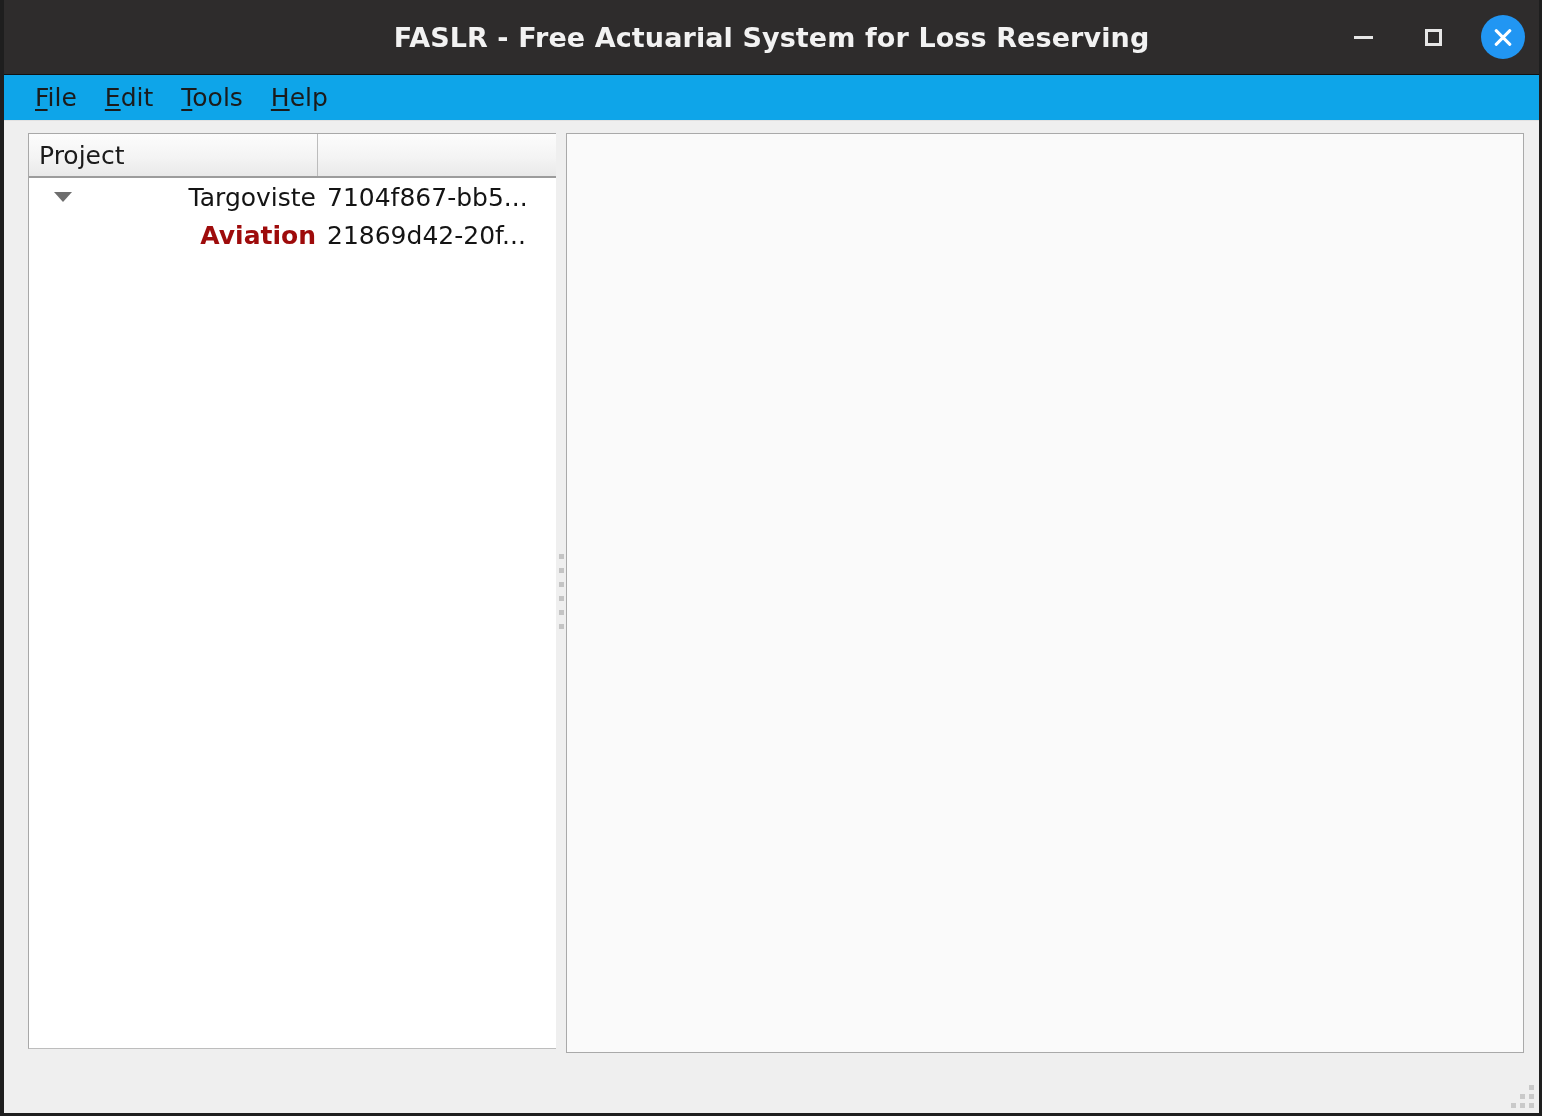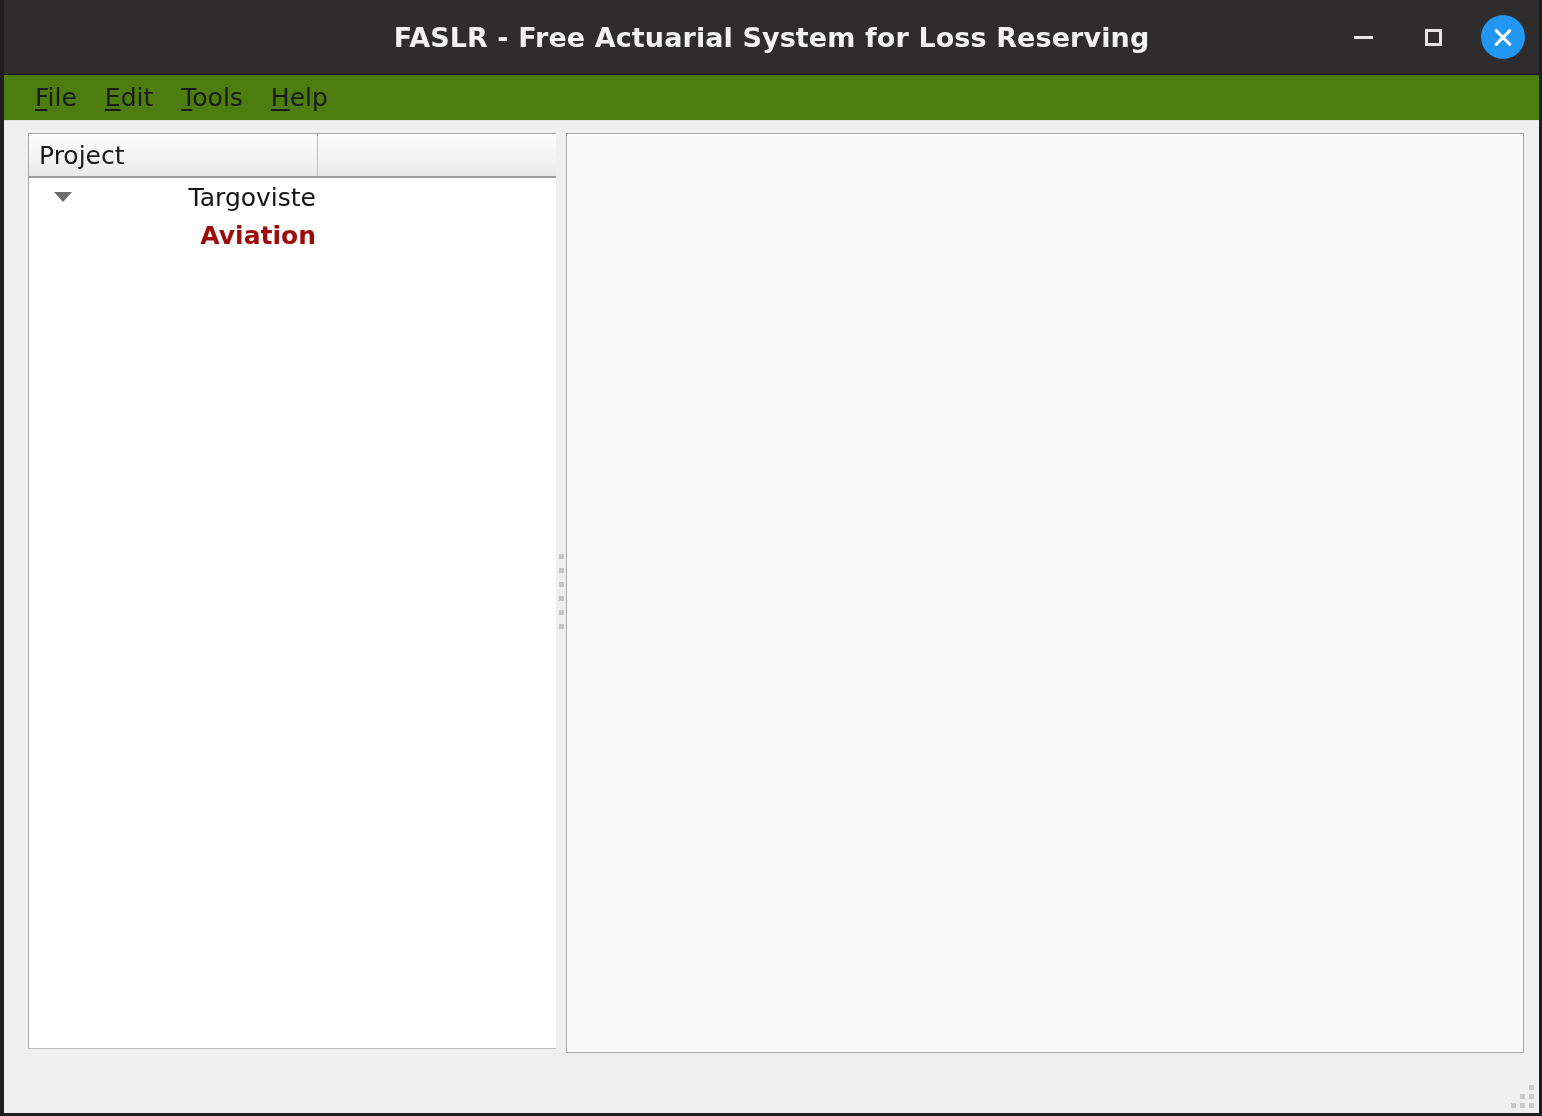--- a/index.html
+++ b/index.html
@@ -98,21 +98,21 @@
     background: #ffffff;
     border-radius: 1px;
   }
   .btn-close::before { transform: rotate(45deg); }
   .btn-close::after  { transform: rotate(-45deg); }
 
   
   .menubar {
     flex: 0 0 46px;
     height: 46px;
-    background: #4d7c0f;
+    background: #0ea5e9;
     display: flex;
     align-items: center;
     padding-left: 17px;
     border-bottom: 1px solid #e2e2e2;
     box-sizing: border-box;
   }
   .menu-item {
     font-size: 25px;
     color: #1b1b1b;
     padding: 4px 14px 4px 14px;
@@ -319,27 +319,29 @@
         <div class="th th-project">Project</div>
       </div>
       <div class="tree-body">
 
 
         <div class="tree-row">
           <div class="tree-cell-name indent-2">
             <span class="arrow has"></span>
             <span class="name-box">Targoviste</span>
           </div>
+          <div class="tree-cell-uuid">7104f867-bb5...</div>
         </div>
 
         <div class="tree-row">
           <div class="tree-cell-name indent-3">
             <span class="arrow"></span>
             <span class="name-box red">Aviation</span>
           </div>
+          <div class="tree-cell-uuid">21869d42-20f...</div>
         </div>
 
       </div>
     </div>
 
     <div class="splitter">
       <div class="splitter-grip">
         <i></i>
           <i></i>
           <i></i>

